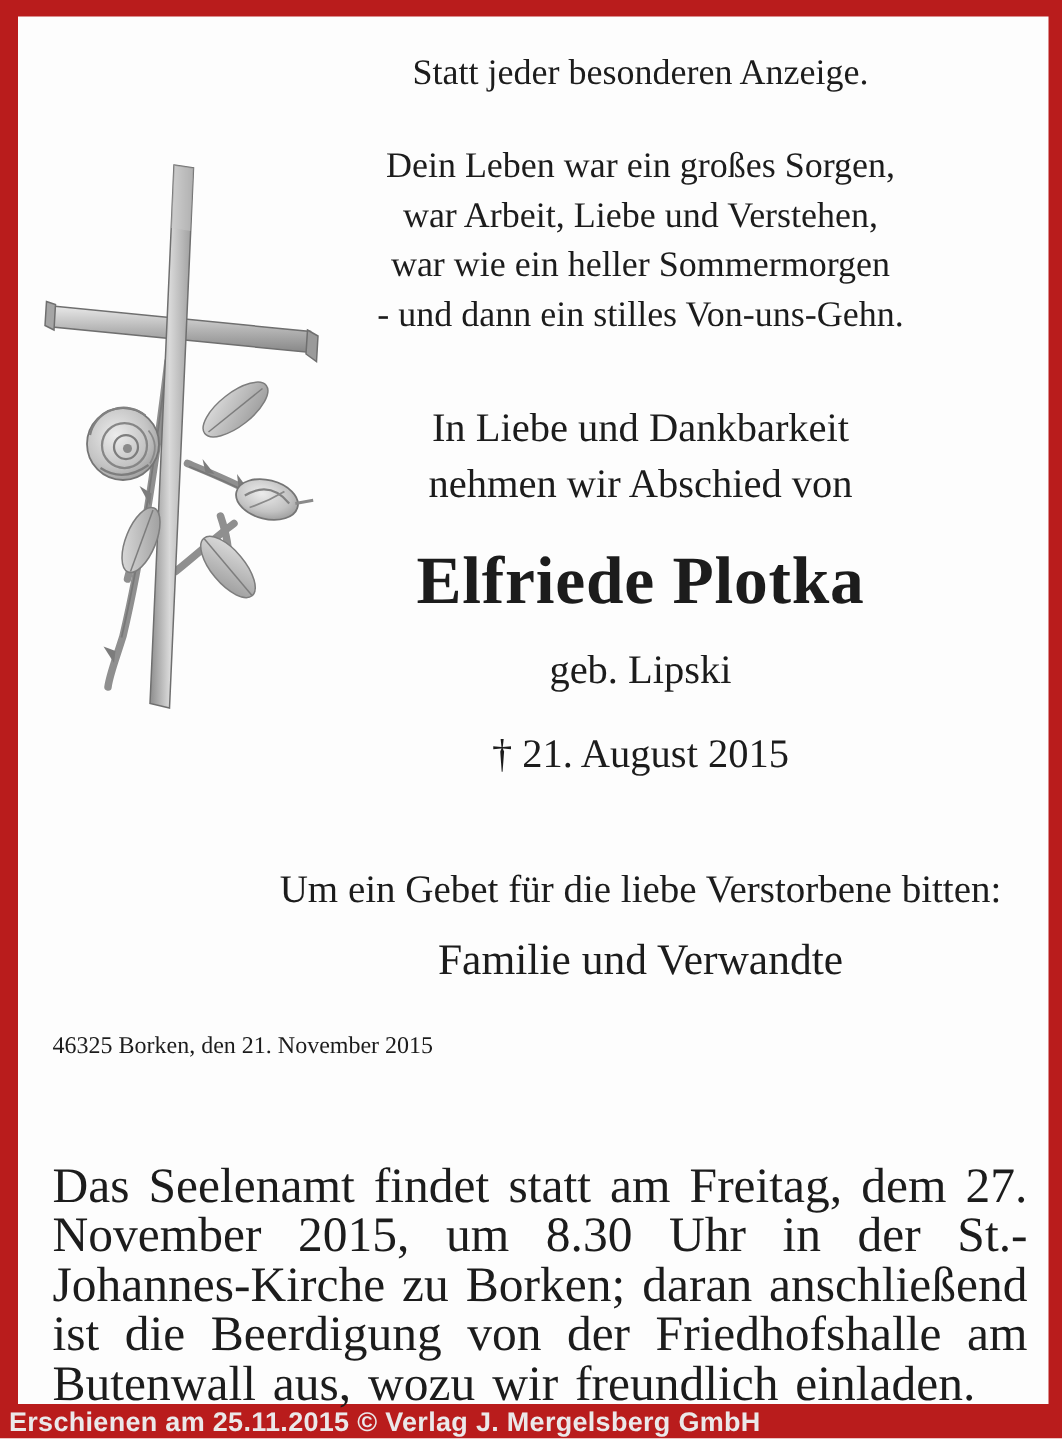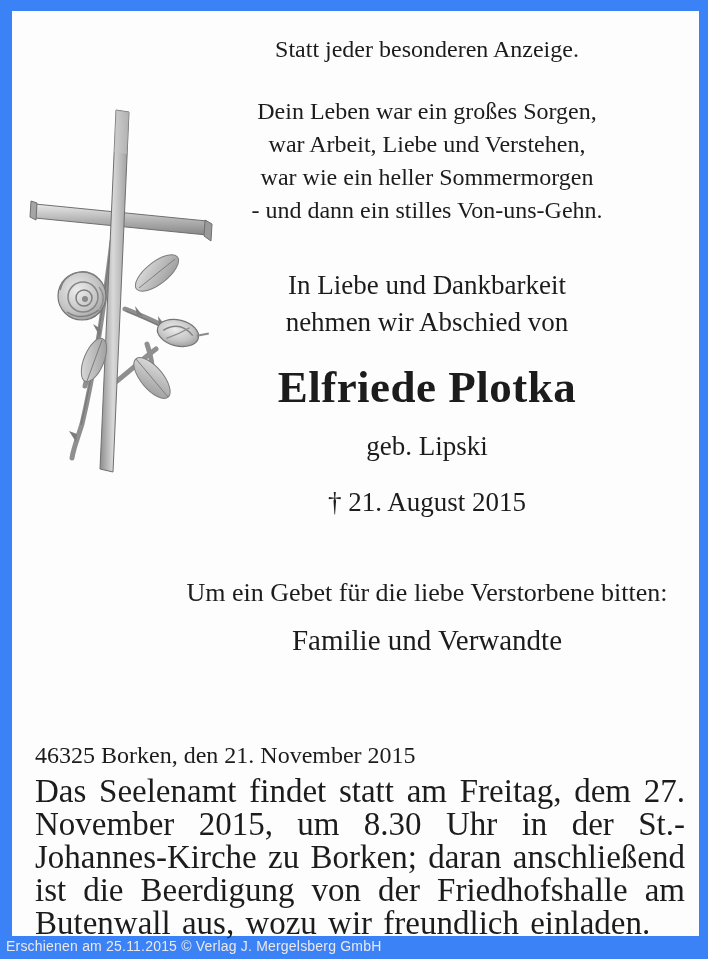--- a/index.html
+++ b/index.html
@@ -1,19 +1,19 @@
 <!DOCTYPE html>
 <html><head>
 <meta charset="utf-8">
 <style>
   html,body{margin:0;padding:0;}
   .page{
     position:relative;
     width:708px;height:959px;
-    background:#3b82f6;
+    background:#b91c1c;
     font-family:"Liberation Serif", serif;
     color:#1c1c1c;
     overflow:hidden;
   }
   .sheet{
     position:absolute;left:12px;top:11px;
     width:687px;height:925px;
     background:#fdfdfd;
   }
   .col{
@@ -21,30 +21,30 @@
     text-align:center;
   }
   .preamble{top:25px;font-size:24px;}
   .poem{top:84px;font-size:24px;line-height:33px;}
   .farewell{top:256px;font-size:27px;line-height:37px;}
   .name{top:350px;font-size:45px;font-weight:bold;letter-spacing:.5px;}
   .maiden{top:420px;font-size:27px;}
   .dates{top:476px;font-size:27px;display:flex;justify-content:center;gap:52px;}
   .prayer{top:567px;font-size:26px;}
   .mourners{top:613px;font-size:29px;}
-  .place-date{position:absolute;left:23px;top:731px;font-size:24px;}
+  .place-date{position:absolute;left:23px;top:678px;font-size:16px;}
   .service{
     position:absolute;left:23px;top:764px;width:650px;
     font-size:33px;line-height:33px;text-align:justify;word-spacing:3px;
   }
   .ornament{position:absolute;left:15px;top:83px;width:190px;height:400px;}
   .footer-text{
     position:absolute;left:6px;top:938px;
     font-family:"Liberation Sans", sans-serif;
-    font-size:14px;color:#ebe8e9;letter-spacing:.2px;
+    font-size:18px;color:#ebe8e9;letter-spacing:.2px;font-weight:bold;
   }
 </style>
 </head>
 <body>
 
 <div class="page">
   <div class="sheet">
 
     <svg class="ornament" viewBox="0 0 190 400" xmlns="http://www.w3.org/2000/svg">
       <defs>

